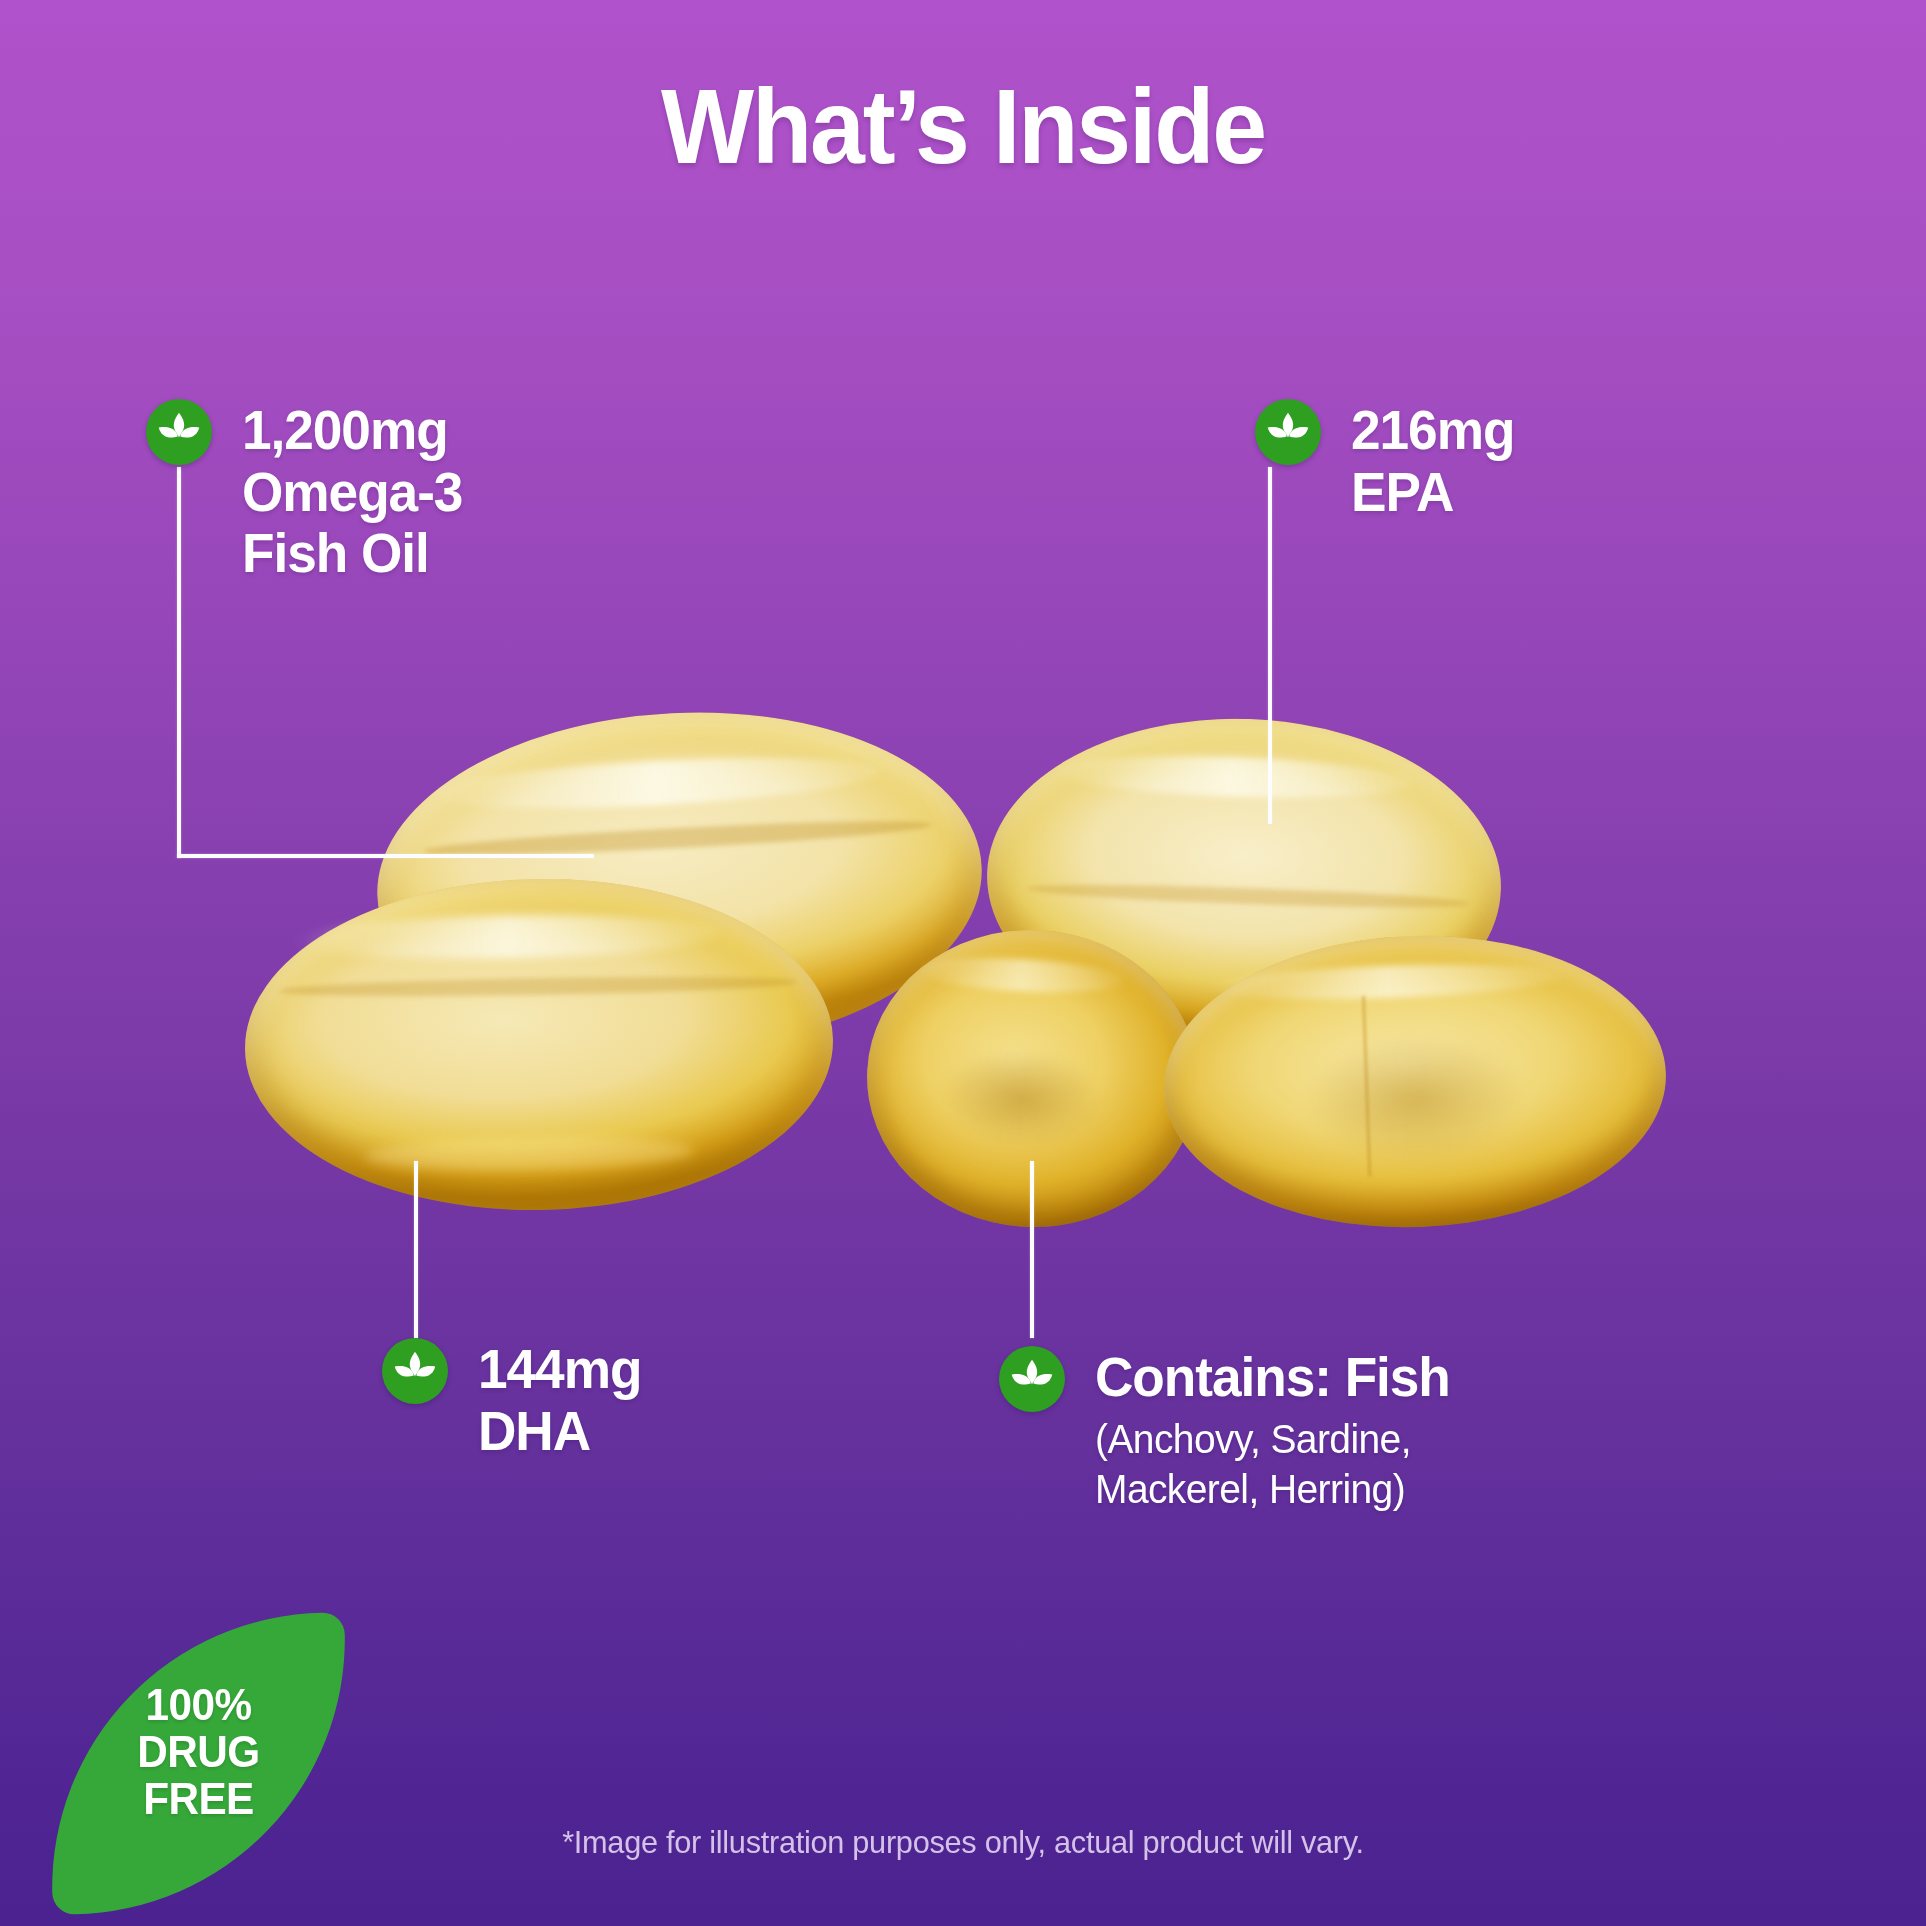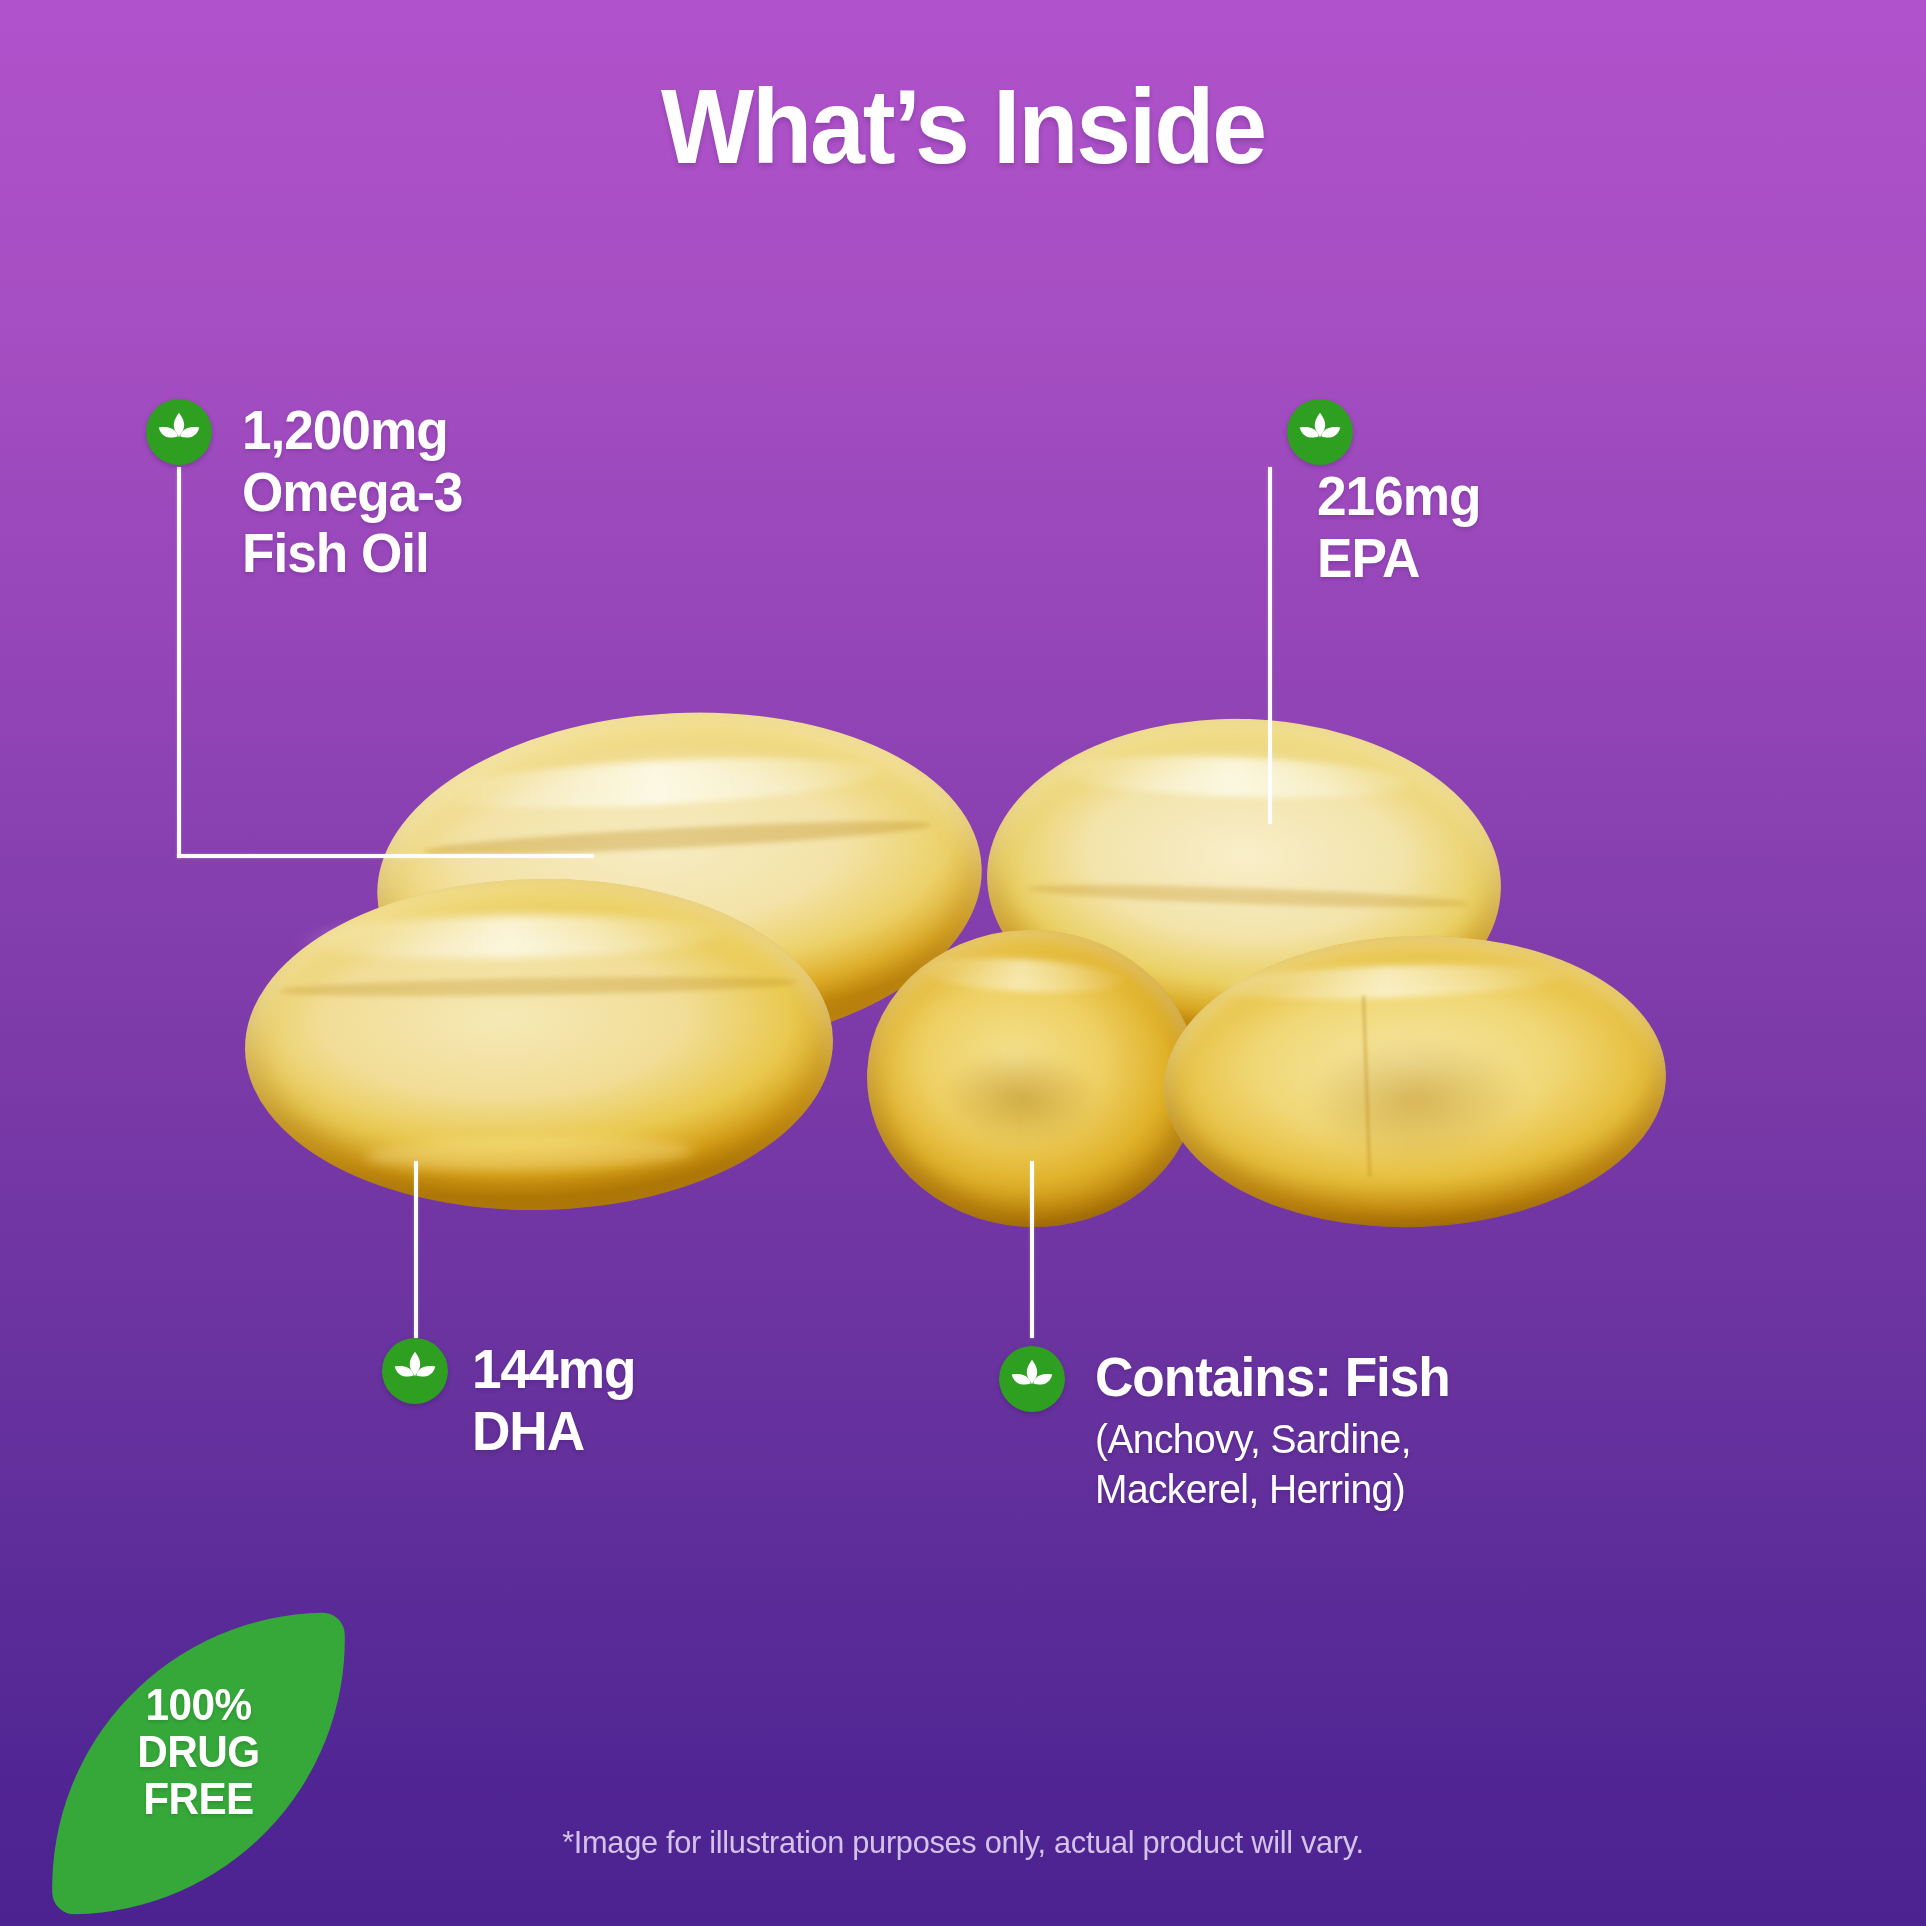--- a/index.html
+++ b/index.html
@@ -187,21 +187,21 @@
         <path fill="#ffffff" d="M53 60 C53 60 70 66 82 58 C92 51 94 40 94 40 C94 40 75 36 63 44 C56 49 53 55 53 60 Z"></path>
       </svg>
     </div>
     <div class="ctext" style="margin-left:30px;">
       <div class="big">1,200mg</div>
       <div class="big">Omega-3
 Fish Oil</div>
     </div>
   </div>
 
-  <div class="callout" style="left:1287px;top:399px;flex-direction:column;">
+  <div class="callout" style="left:1255px;top:399px;">
     <div class="leafbadge">
       <svg viewBox="0 0 100 100" aria-hidden="true">
         <path fill="#ffffff" d="M50 8 C62 24 64 36 58 48 C55 54 52 57 50 62 C48 57 45 54 42 48 C36 36 38 24 50 8 Z"></path>
         <path fill="#ffffff" d="M47 60 C47 60 30 66 18 58 C8 51 6 40 6 40 C6 40 25 36 37 44 C44 49 47 55 47 60 Z"></path>
         <path fill="#ffffff" d="M53 60 C53 60 70 66 82 58 C92 51 94 40 94 40 C94 40 75 36 63 44 C56 49 53 55 53 60 Z"></path>
       </svg>
     </div>
     <div class="ctext" style="margin-left:30px;">
       <div class="big">216mg</div>
       <div class="big">EPA</div>
@@ -209,21 +209,21 @@
   </div>
 
   <div class="callout" style="left:382px;top:1338px;">
     <div class="leafbadge">
       <svg viewBox="0 0 100 100" aria-hidden="true">
         <path fill="#ffffff" d="M50 8 C62 24 64 36 58 48 C55 54 52 57 50 62 C48 57 45 54 42 48 C36 36 38 24 50 8 Z"></path>
         <path fill="#ffffff" d="M47 60 C47 60 30 66 18 58 C8 51 6 40 6 40 C6 40 25 36 37 44 C44 49 47 55 47 60 Z"></path>
         <path fill="#ffffff" d="M53 60 C53 60 70 66 82 58 C92 51 94 40 94 40 C94 40 75 36 63 44 C56 49 53 55 53 60 Z"></path>
       </svg>
     </div>
-    <div class="ctext" style="margin-left:24px;">
+    <div class="ctext" style="margin-left:30px;">
       <div class="big">144mg</div>
       <div class="big">DHA</div>
     </div>
   </div>
 
   <div class="callout" style="left:999px;top:1338px;margin-top:8px;">
     <div class="leafbadge">
       <svg viewBox="0 0 100 100" aria-hidden="true">
         <path fill="#ffffff" d="M50 8 C62 24 64 36 58 48 C55 54 52 57 50 62 C48 57 45 54 42 48 C36 36 38 24 50 8 Z"></path>
         <path fill="#ffffff" d="M47 60 C47 60 30 66 18 58 C8 51 6 40 6 40 C6 40 25 36 37 44 C44 49 47 55 47 60 Z"></path>

